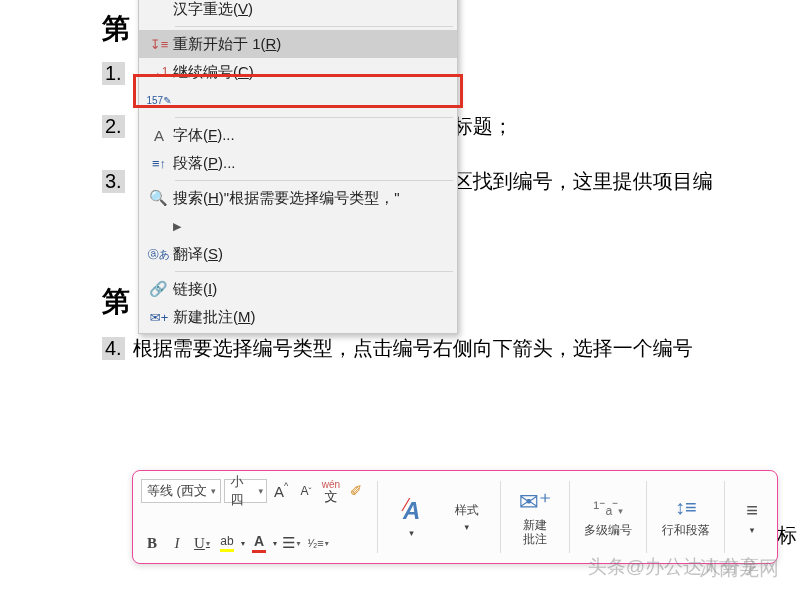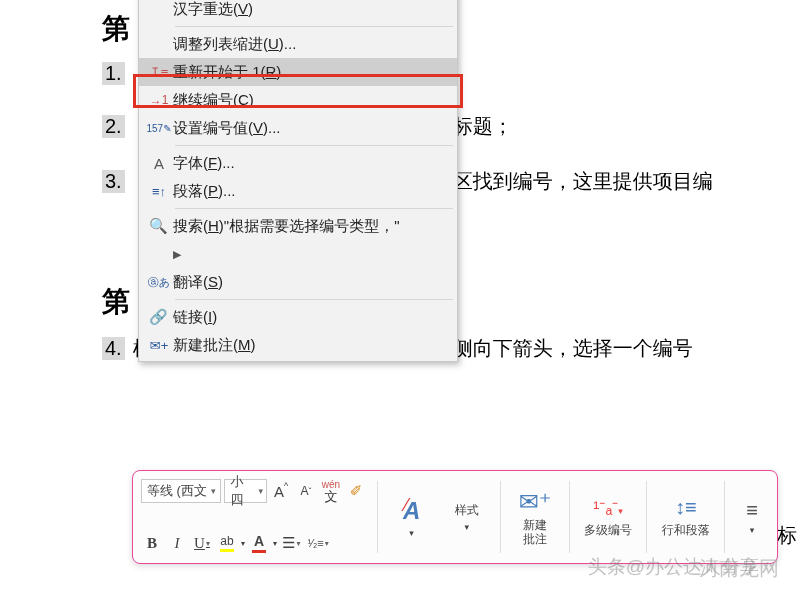--- a/index.html
+++ b/index.html
@@ -196,35 +196,30 @@
   </div>
   <div style="position:absolute; right:12px; top:522px; font-size:20px">标</div>
 </div>
 
 <div class="ctx-menu" id="ctx">
     <div class="ctx-row">
       <span class="ctx-icon"></span>
       <span class="ctx-label">汉字重选(<span class="under-hint">V</span>)</span>
     </div>
     <div class="ctx-sep"></div>
-    <div class="ctx-row">
-      <span class="ctx-icon"></span>
-      <span class="ctx-label">调整列表缩进(<span class="under-hint">U</span>)...</span>
-    </div>
     <div class="ctx-row hovered">
       <span class="ctx-icon" style="color: rgb(192, 80, 77); font-size: 13px;">↧≡</span>
       <span class="ctx-label">重新开始于 1(<span class="under-hint">R</span>)</span>
     </div>
     <div class="ctx-row">
       <span class="ctx-icon" style="color: rgb(192, 80, 77); font-size: 12px;">→1</span>
       <span class="ctx-label">继续编号(<span class="under-hint">C</span>)</span>
     </div>
     <div class="ctx-row">
       <span class="ctx-icon" style="color: rgb(43, 87, 154); font-size: 10px;">157✎</span>
-      <span class="ctx-label">设置编号值(<span class="under-hint">V</span>)...</span>
     </div>
     <div class="ctx-sep"></div>
     <div class="ctx-row">
       <span class="ctx-icon">A</span>
       <span class="ctx-label">字体(<span class="under-hint">F</span>)...</span>
     </div>
     <div class="ctx-row">
       <span class="ctx-icon" style="color: rgb(43, 87, 154); font-size: 13px;">≡↑</span>
       <span class="ctx-label">段落(<span class="under-hint">P</span>)...</span>
     </div>
@@ -312,21 +307,21 @@
   <div class="vsep"></div>
 
   <div class="tb-large">
     <span class="lg-ic">✉⁺</span>
     <span style="white-space:pre;text-align:center;line-height:1.1">新建
 批注</span>
   </div>
   <div class="vsep"></div>
 
   <div class="tb-large" style="width:64px">
-    <span class="lg-ic" style="font-size:18px;color:#ef4444">¹⁻ₐ⁻<span style="font-size:9px">▾</span></span>
+    <span class="lg-ic" style="font-size:18px;color:#737373">¹⁻ₐ⁻<span style="font-size:9px">▾</span></span>
     <span>多级编号</span>
   </div>
   <div class="vsep"></div>
 
   <div class="tb-large" style="width:64px">
     <span class="lg-ic" style="color:#4a7ebb;font-size:20px">↕≡</span>
     <span>行和段落</span>
   </div>
   <div class="vsep"></div>
 

